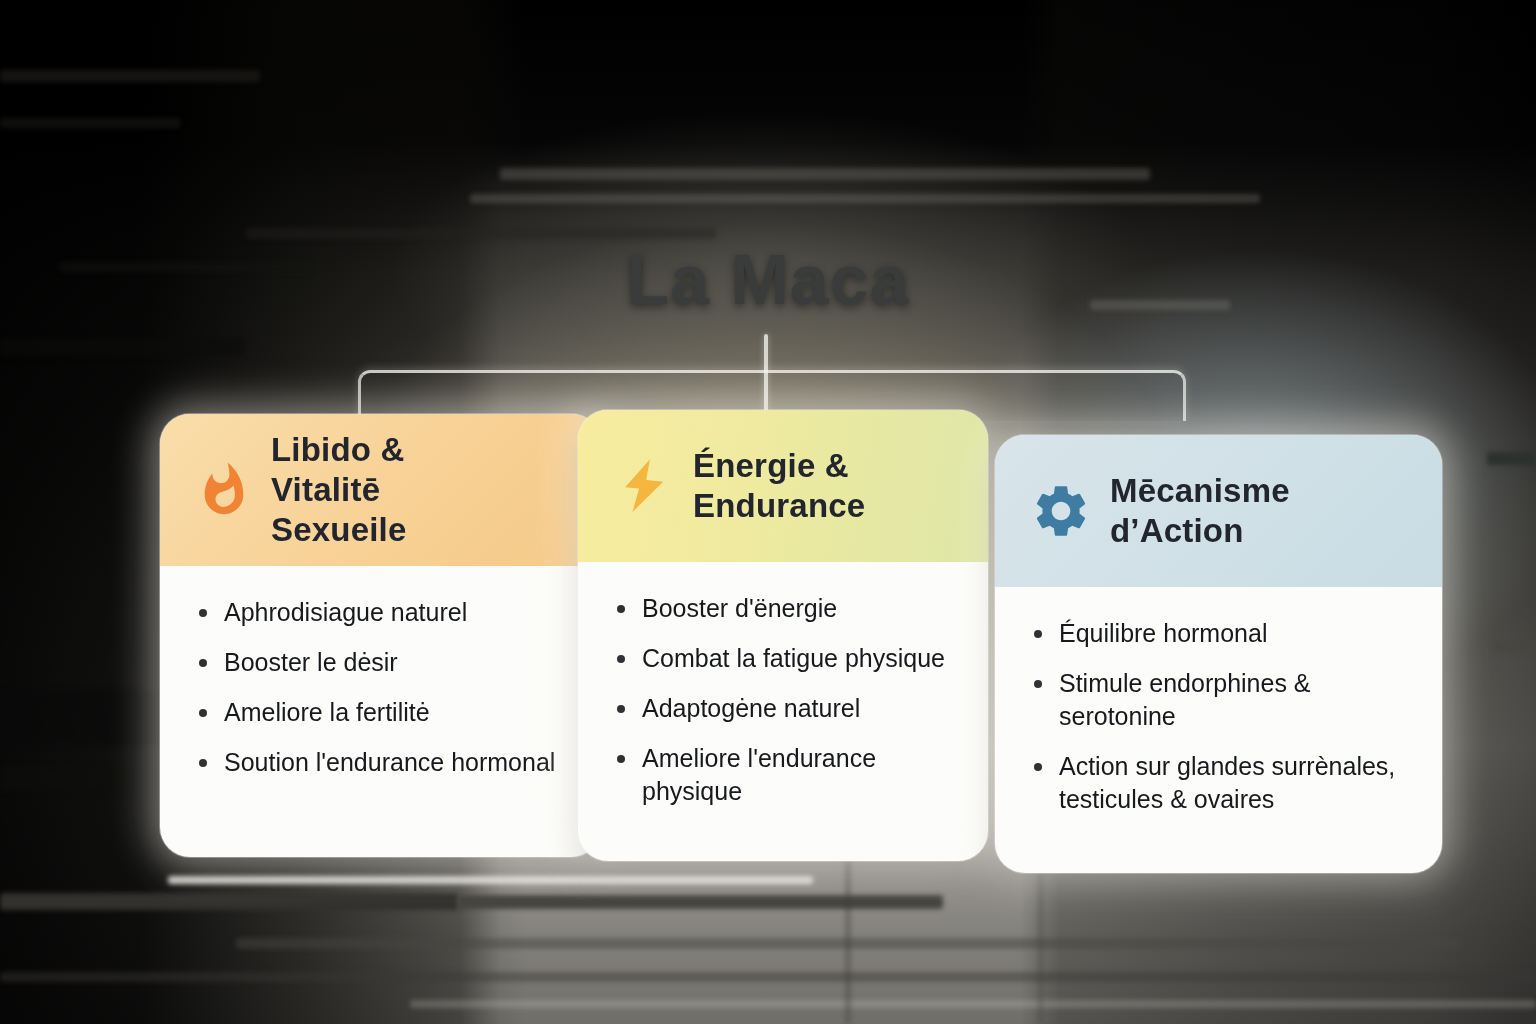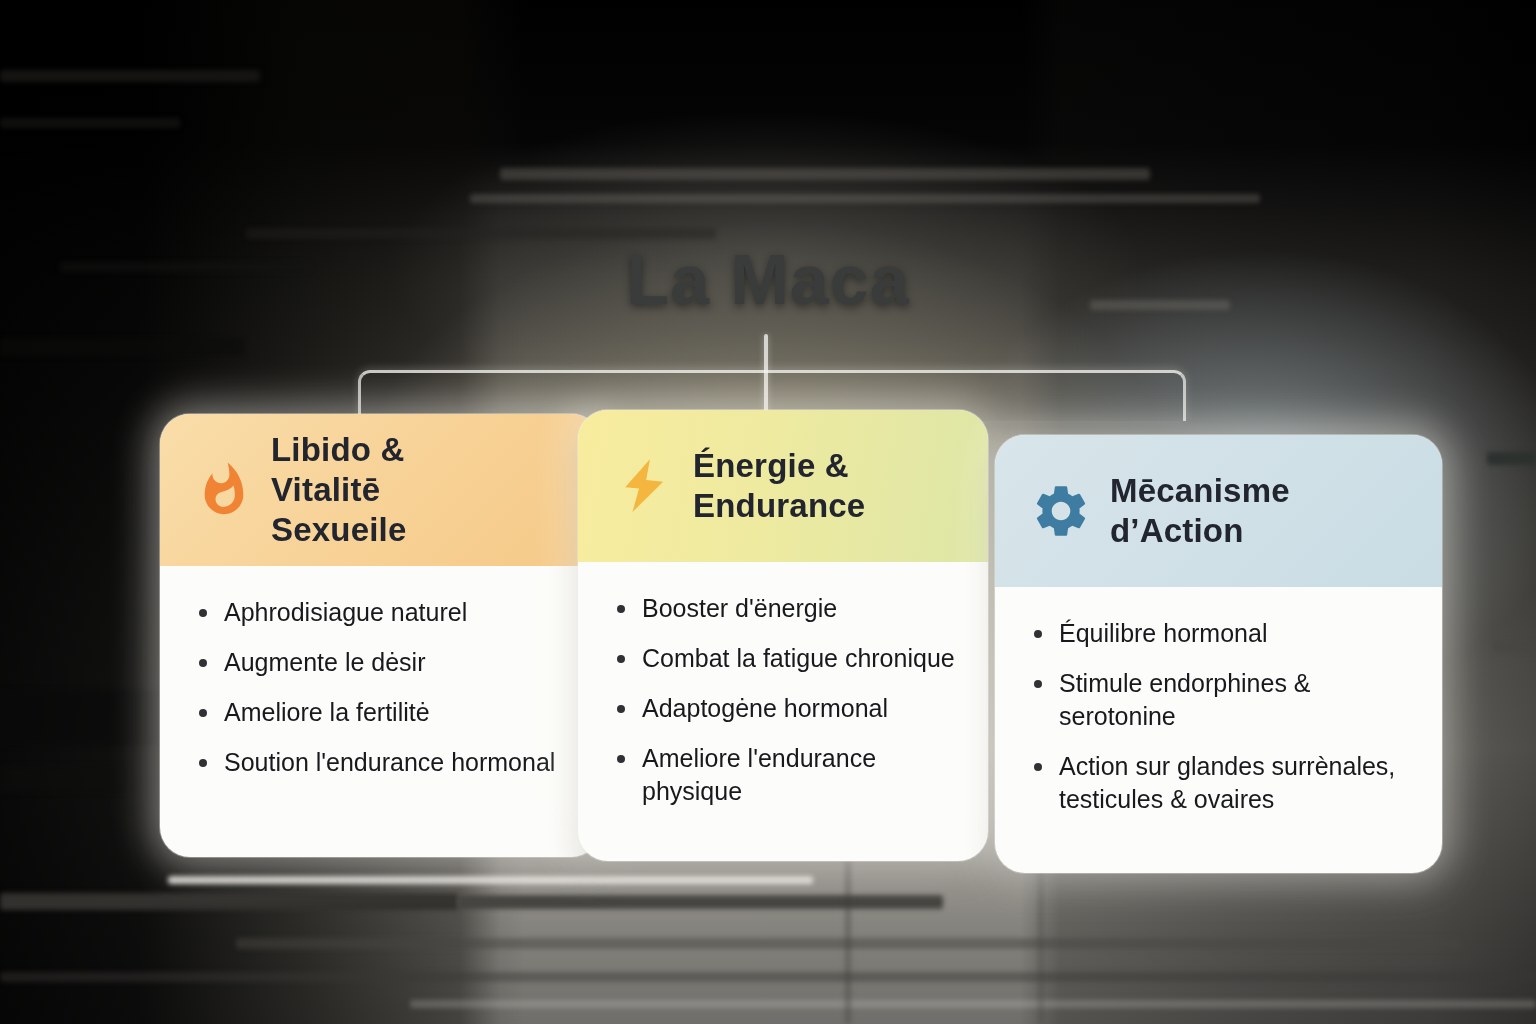--- a/index.html
+++ b/index.html
@@ -119,21 +119,21 @@
       </span>
       <div class="card-title">
         <span>Libido &amp;</span>
         <span>Vitalitē</span>
         <span>Sexueile</span>
       </div>
     </div>
     <div class="card-body">
       <ul class="bullets">
         <li>Aphrodisiague naturel</li>
-        <li>Augmente le dėsir</li>
+        <li>Booster le dėsir</li>
         <li>Ameliore la fertilitė</li>
         <li>Soution l'endurance hormonal</li>
       </ul>
     </div>
   </div>
 
   <div class="card card-energie">
     <div class="card-header">
       <span class="icon" style="transform:rotate(6deg);">
         <svg width="62" height="92" viewBox="0 0 24 24" fill="#f5b63f" xmlns="http://www.w3.org/2000/svg">
@@ -141,22 +141,22 @@
         </svg>
       </span>
       <div class="card-title">
         <span>Énergie &amp;</span>
         <span>Endurance</span>
       </div>
     </div>
     <div class="card-body">
       <ul class="bullets">
         <li>Booster d'ënergie</li>
-        <li>Combat la fatigue chronique</li>
-        <li>Adaptogėne hormonal</li>
+        <li>Combat la fatigue physique</li>
+        <li>Adaptogėne naturel</li>
         <li>Ameliore l'endurance physique</li>
       </ul>
     </div>
   </div>
 
   <div class="card card-mecanisme">
     <div class="card-header">
       <span class="icon">
         <svg width="62" height="62" viewBox="0 0 24 24" fill="#3e7da1" xmlns="http://www.w3.org/2000/svg">
           <path d="M19.14 12.94c.04-.3.06-.61.06-.94 0-.32-.02-.64-.07-.94l2.03-1.58c.18-.14.23-.41.12-.61l-1.92-3.32c-.12-.22-.37-.29-.59-.22l-2.39.96c-.5-.38-1.03-.7-1.62-.94l-.36-2.54c-.04-.24-.24-.41-.48-.41h-3.84c-.24 0-.43.17-.47.41l-.36 2.54c-.59.24-1.13.57-1.62.94l-2.39-.96c-.22-.08-.47 0-.59.22L2.74 8.87c-.12.21-.08.47.12.61l2.03 1.58c-.05.3-.09.63-.09.94s.02.64.07.94l-2.03 1.58c-.18.14-.23.41-.12.61l1.92 3.32c.12.22.37.29.59.22l2.39-.96c.5.38 1.03.7 1.62.94l.36 2.54c.05.24.24.41.48.41h3.84c.24 0 .44-.17.47-.41l.36-2.54c.59-.24 1.13-.56 1.62-.94l2.39.96c.22.08.47 0 .59-.22l1.92-3.32c.12-.22.07-.47-.12-.61l-2.01-1.58zM12 15.6c-1.98 0-3.6-1.62-3.6-3.6s1.62-3.6 3.6-3.6 3.6 1.62 3.6 3.6-1.62 3.6-3.6 3.6z"></path>

